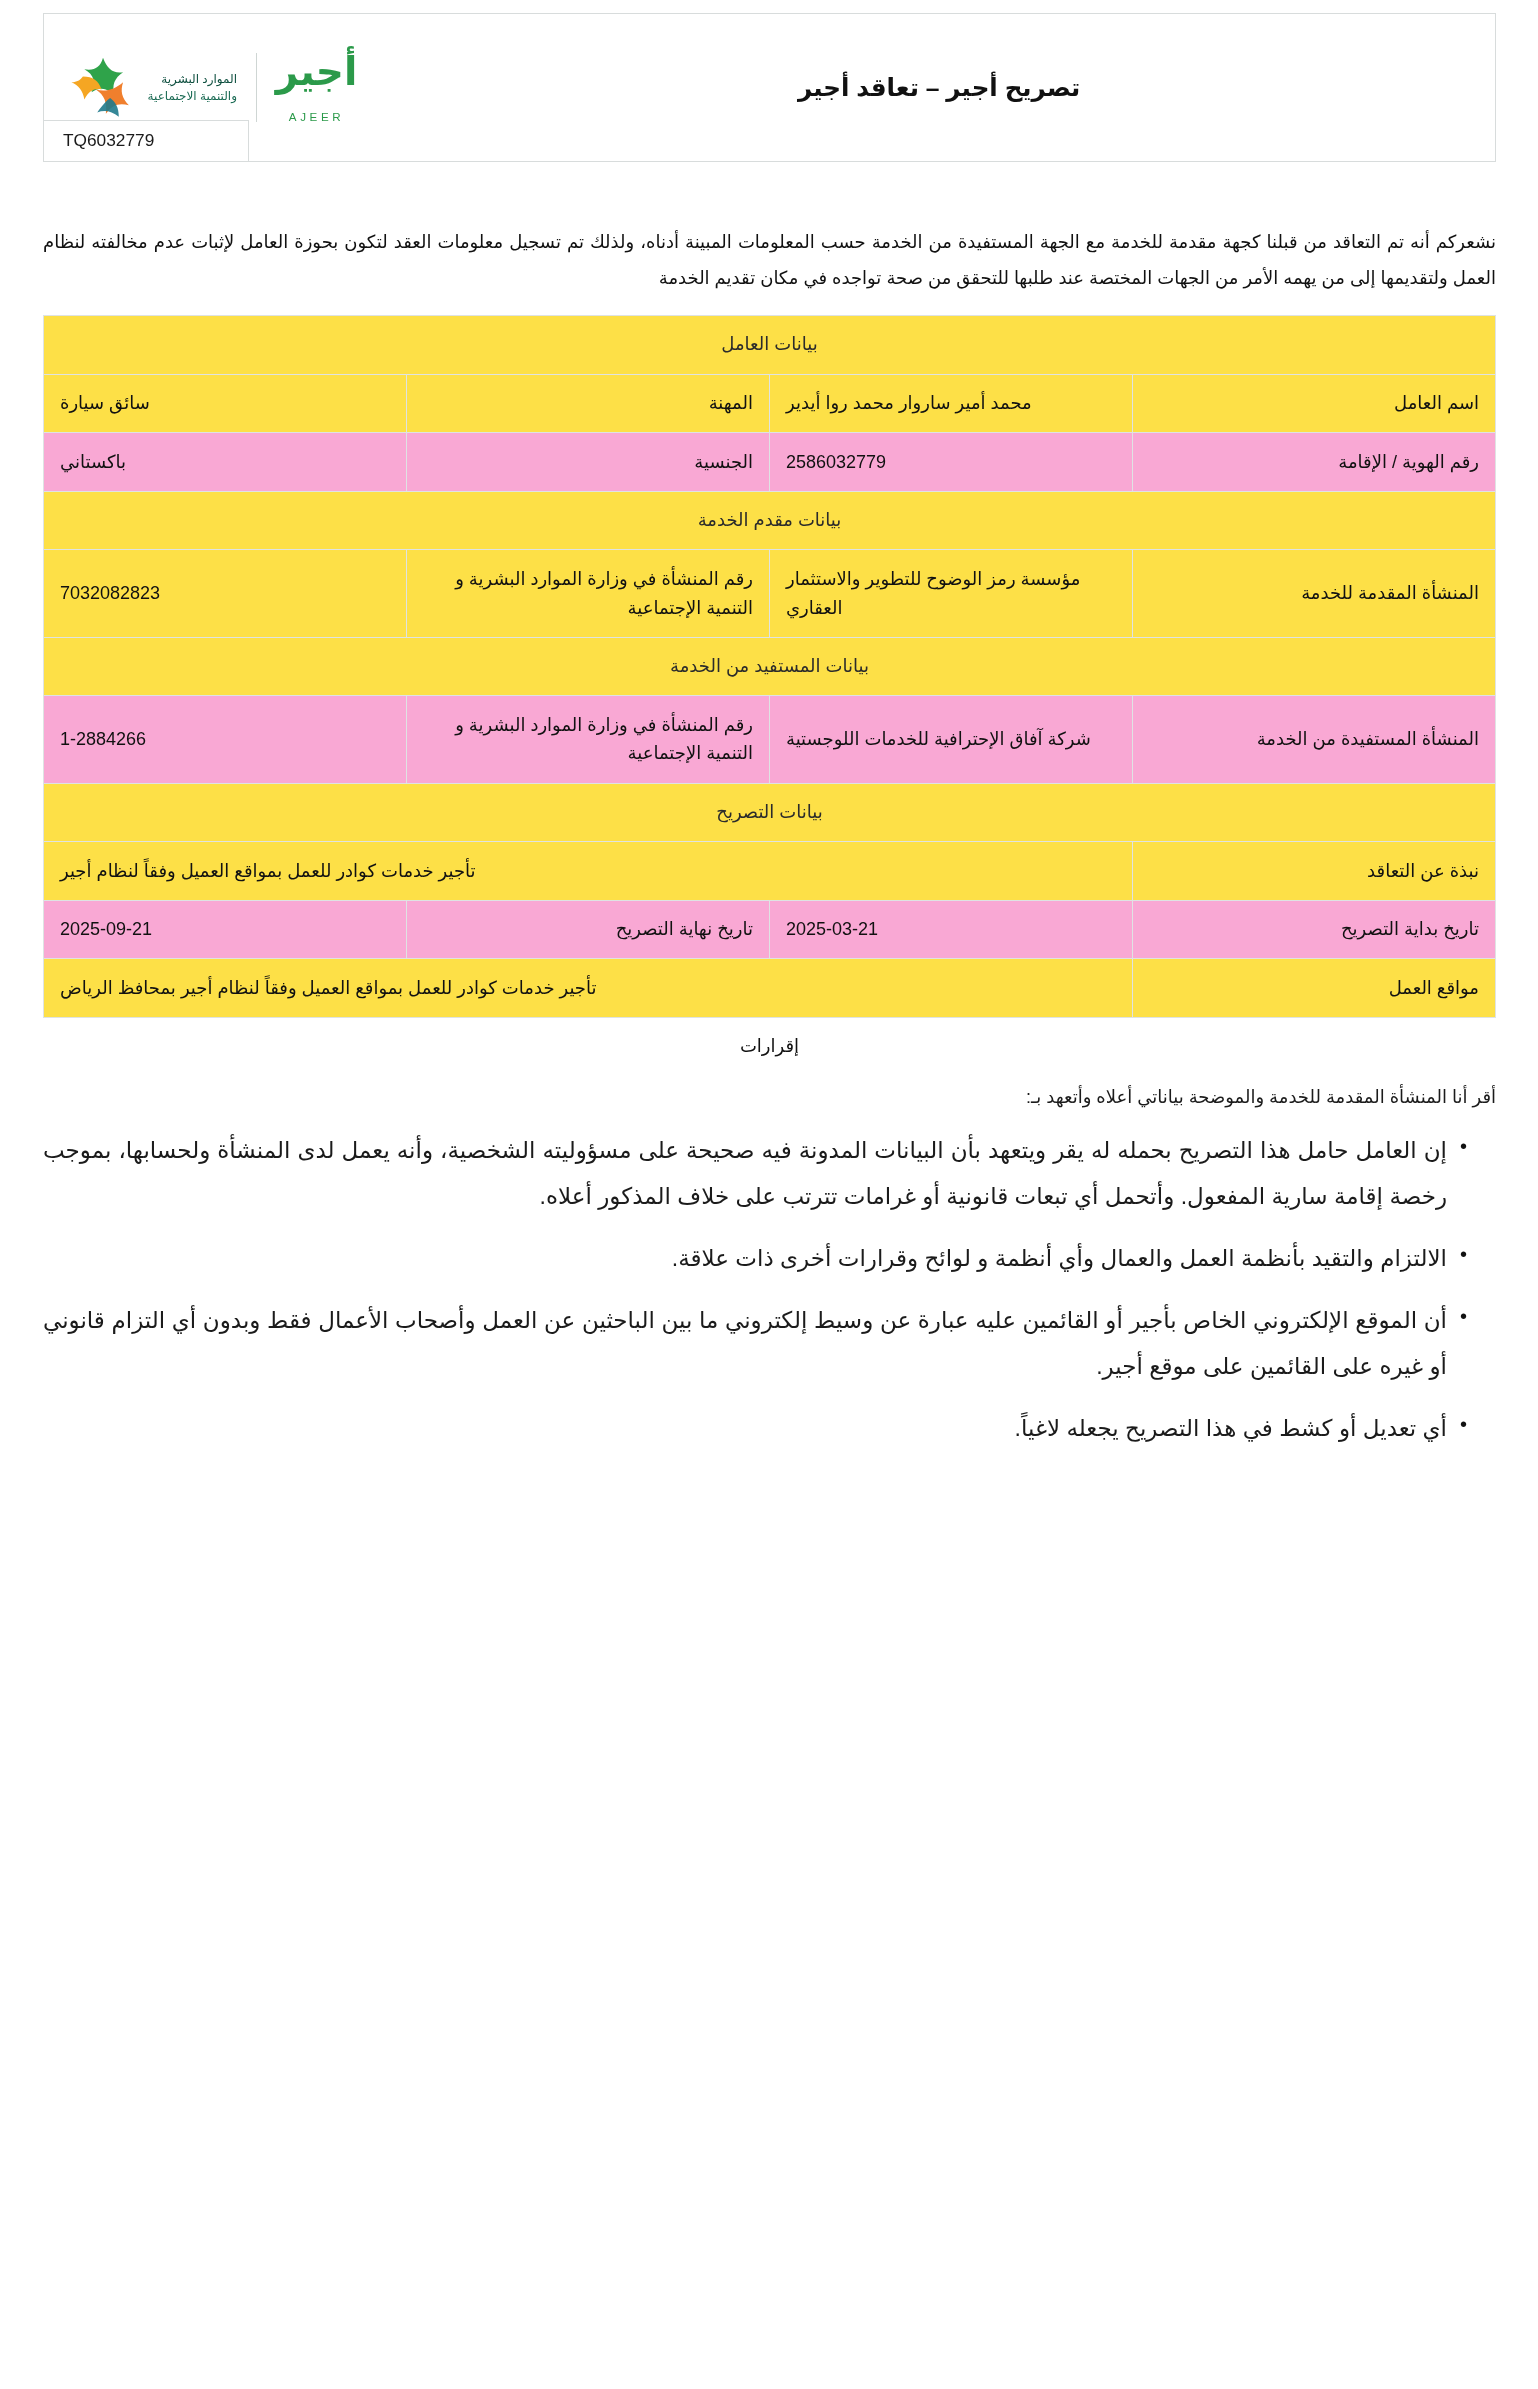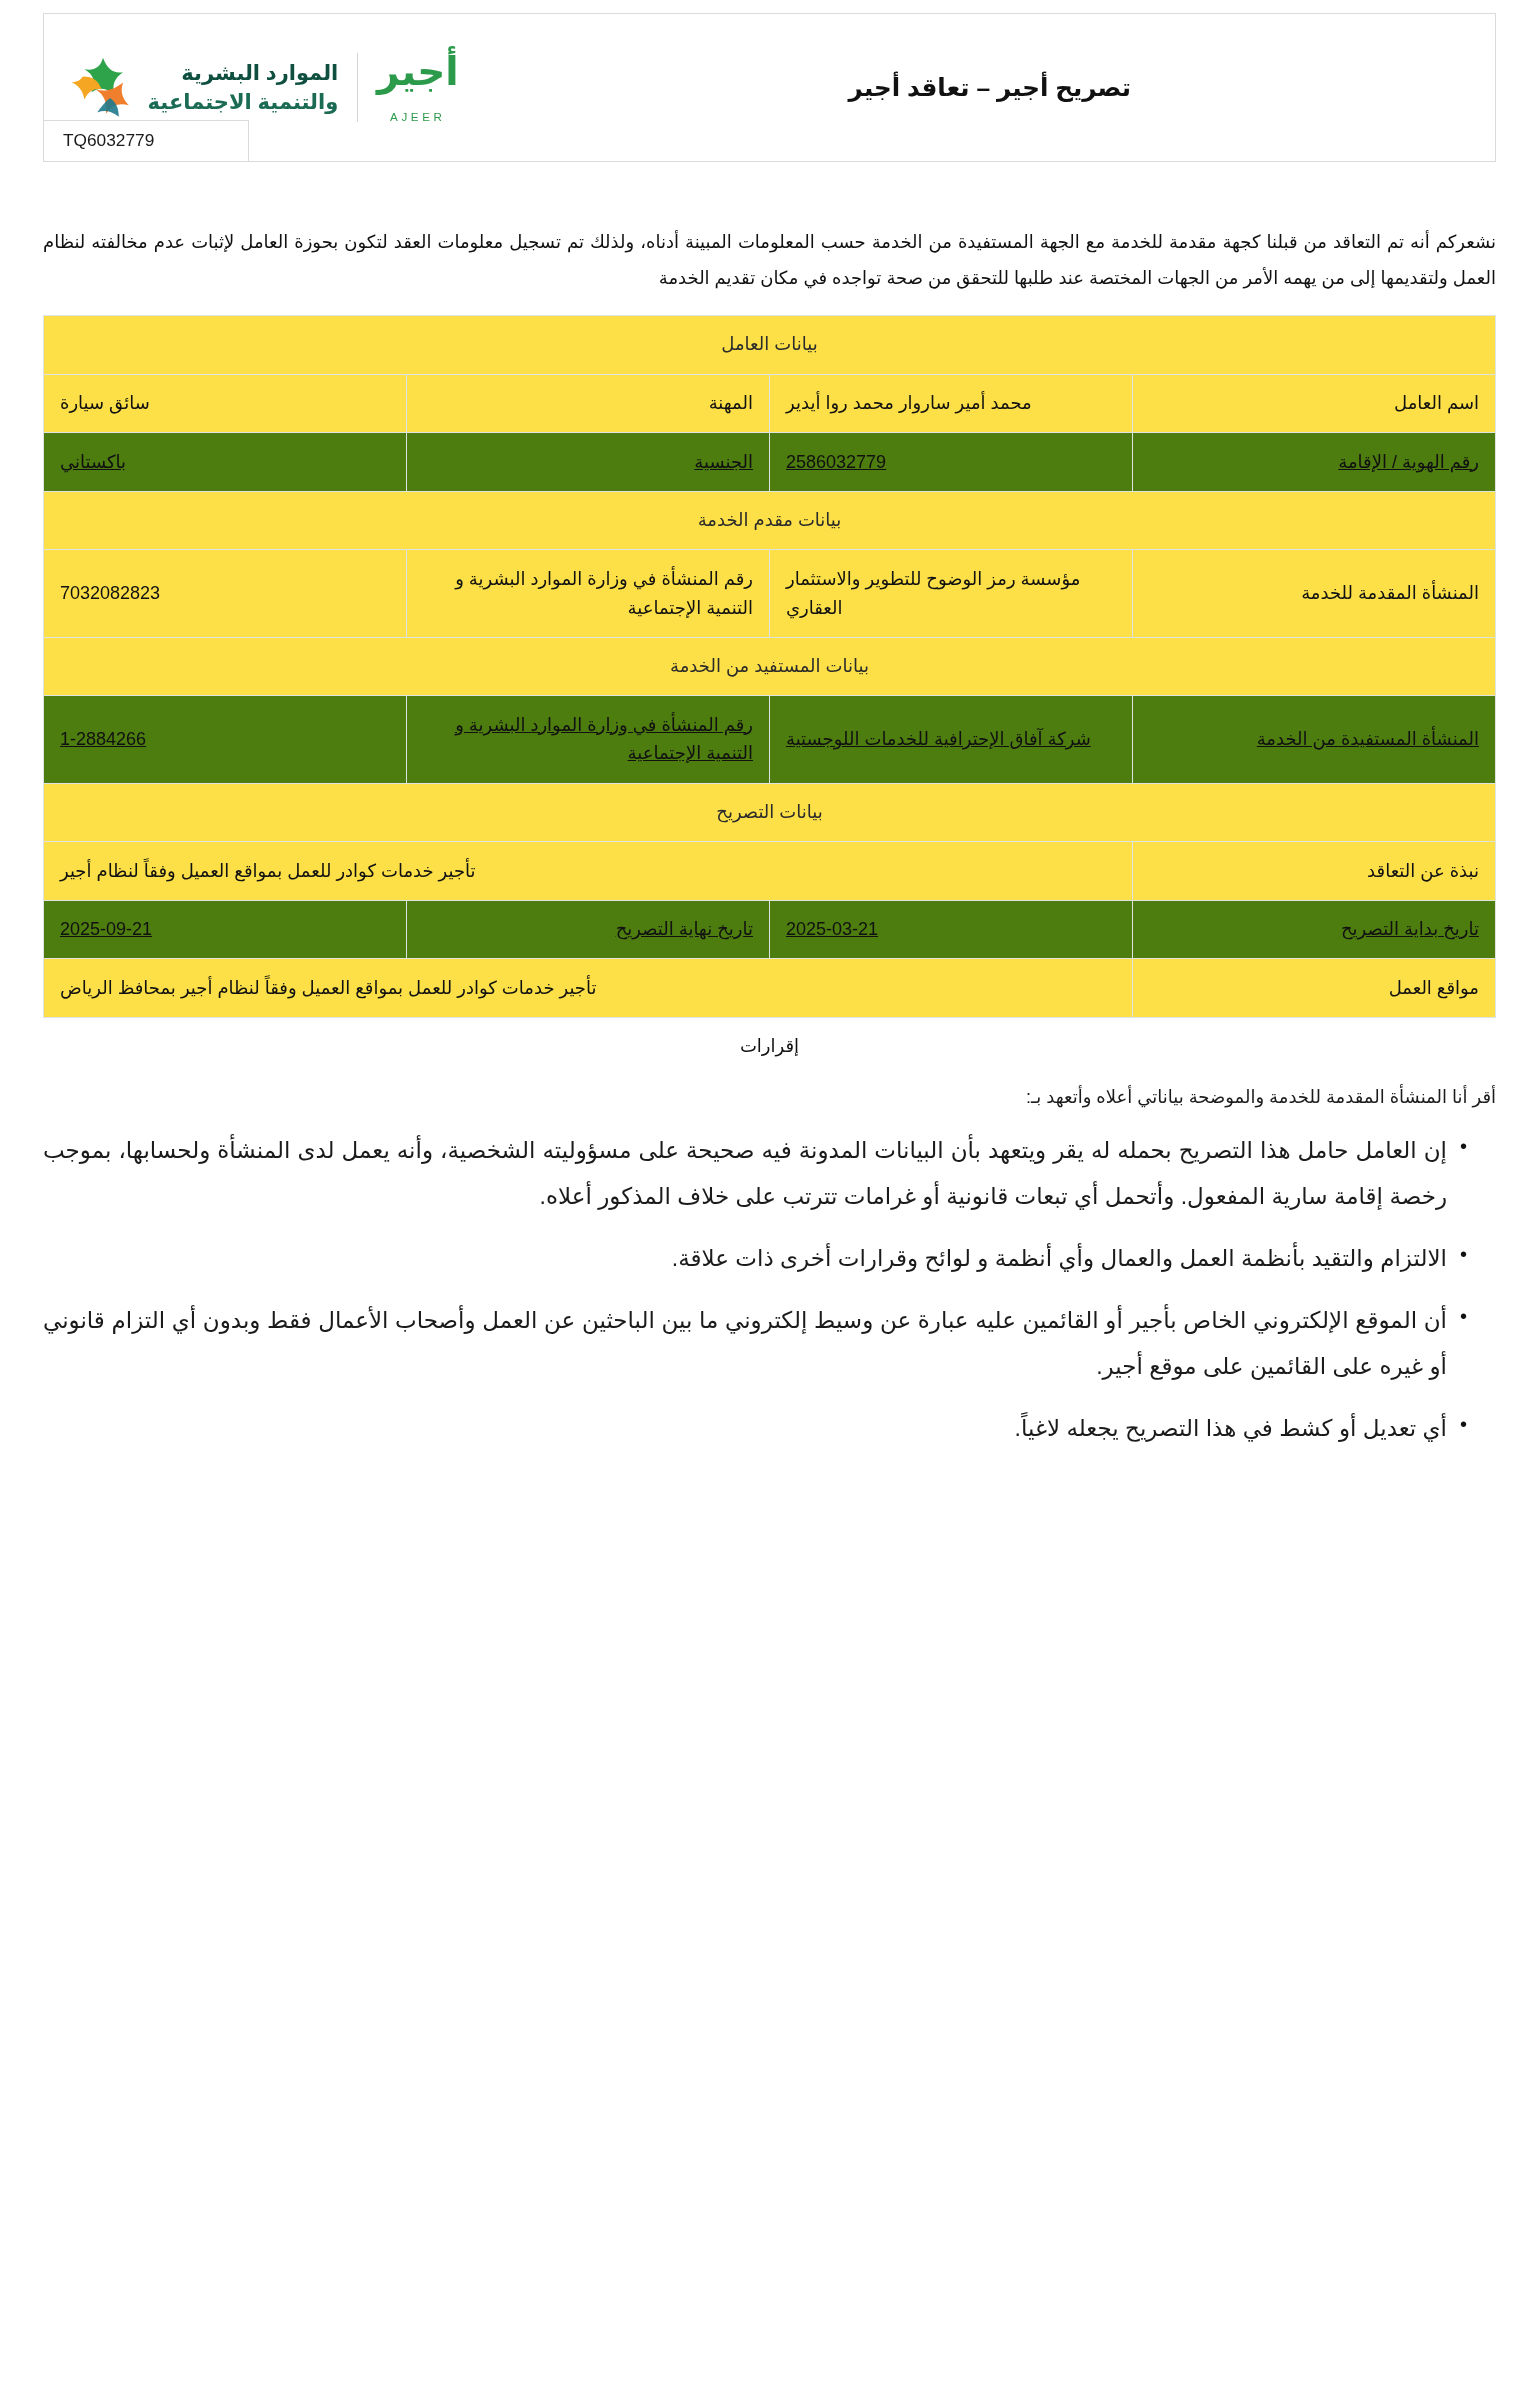--- a/index.html
+++ b/index.html
@@ -40,23 +40,23 @@
     padding: 0 26px;
     height: 100%;
   }
   .ministry-logo {
     display: flex;
     align-items: center;
     gap: 11.6px;
   }
   .ministry-text {
     line-height: 1.35;
-    font-size: 21px;
+    font-size: 12px;
     color: #0e4f3f;
-    font-weight: bold;
+    font-weight: normal;
     white-space: nowrap;
   }
   .ministry-text .l2 { color: #1b6b54; }
   .starburst { width: 66px; height: 66px; position: relative; }
   .starburst svg { display: block; }
   .divider-v {
     width: 0.7px;
     height: 69px;
     background: #cfd6d4;
   }
@@ -139,21 +139,21 @@
   }
   td.value {
     text-align: left;
     color: #111;
   }
   td.sublabel {
     width: 339px;
     text-align: right;
     color: #111;
   }
-  tr.shaded td { background: #4d7c0f; text-decoration: underline; }
+  tr.shaded td { background: #f9a8d4; }
 
   .sec-title {
     text-align: center;
     font-size: 18px;
     margin: 17.3px 0 29px 0;
     color: #111;
   }
 
   
   .decl-intro {

